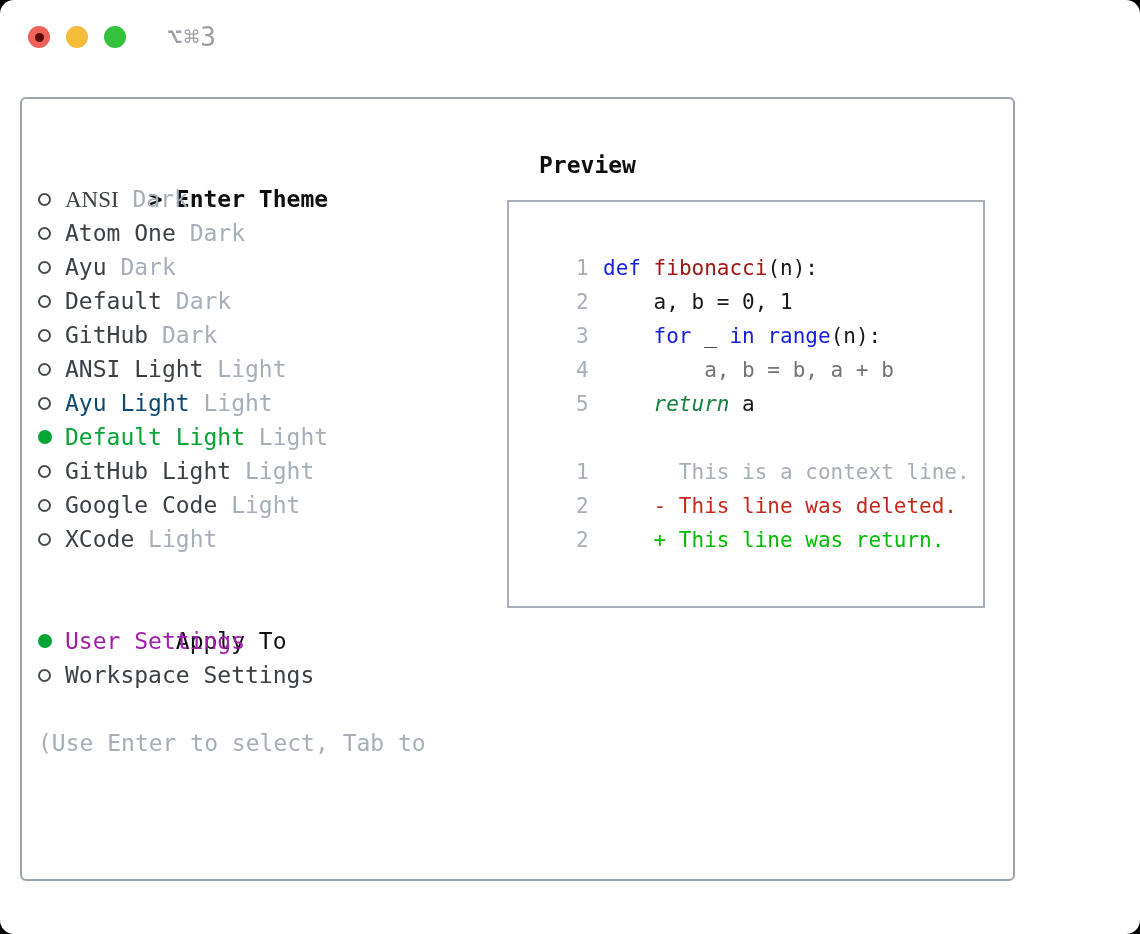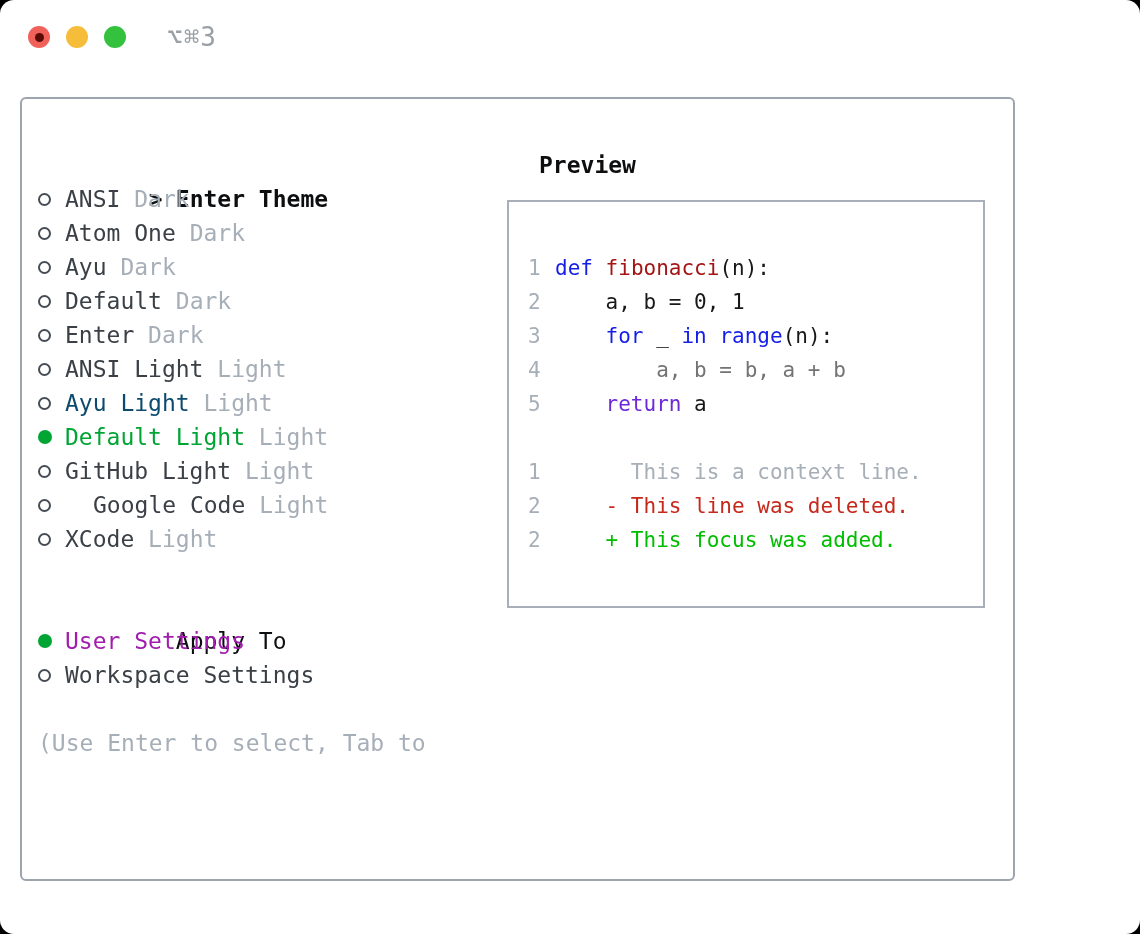--- a/index.html
+++ b/index.html
@@ -33,21 +33,21 @@
     border:2px solid #454c54;box-sizing:border-box;vertical-align:1px;}
   .radio.sel{border:none;width:14px;height:14px;}
   .spacer{height:34px;}
   .hint .line{color:var(--muted,#a6aeb8);}
   .preview-heading{position:absolute;left:488px;top:49px;font-weight:bold;color:var(--heading,#0d0e10);margin-left:29px;}
   .preview-box{
     position:absolute;left:485px;top:101px;width:478px;height:408px;
     border:2px solid var(--preview-border,#a9afb9);background:#fff;box-sizing:border-box;
     padding:49px 0 0 19px;
   }
-  .cline{height:34px;line-height:34px;white-space:pre;font-size:21px;}
+  .cline{height:34px;line-height:34px;white-space:pre;font-size:21px;margin-left:48px;}
   .gutter{display:inline-block;width:27px;}
 </style>
 </head>
 <body>
 
 <div class="window">
   <div class="titlebar">
     <span class="light" id="light-red" style="background: rgb(240, 97, 90);">
         <span class="dot" style="background: rgb(90, 11, 6);"></span>
       </span>
@@ -55,30 +55,30 @@
     <span class="light" id="light-green" style="background: rgb(52, 193, 62);"></span>
     <span class="win-title" id="win-title" style="color: rgb(154, 160, 166);">⌥⌘3</span>
   </div>
 
   <div class="panel">
     <div class="left-col">
       <div class="line">
         <span class="marker arrow">&gt;</span><span class="header-text">Enter Theme</span>
       </div>
       <div id="theme-list">
-          <div class="line"><span class="marker"><span class="radio"></span></span><span style="color: rgb(58, 64, 70);">ANSI</span><span style="color: rgb(166, 174, 184);"> Dark</span></div>
+          <div class="line"><span class="marker"><span class="radio"></span></span><span style="color: rgb(58, 64, 70); font-family: Liberation Serif, serif;">ANSI</span><span style="color: rgb(166, 174, 184);"> Dark</span></div>
           <div class="line"><span class="marker"><span class="radio"></span></span><span style="color: rgb(58, 64, 70);">Atom One</span><span style="color: rgb(166, 174, 184);"> Dark</span></div>
           <div class="line"><span class="marker"><span class="radio"></span></span><span style="color: rgb(58, 64, 70);">Ayu</span><span style="color: rgb(166, 174, 184);"> Dark</span></div>
           <div class="line"><span class="marker"><span class="radio"></span></span><span style="color: rgb(58, 64, 70);">Default</span><span style="color: rgb(166, 174, 184);"> Dark</span></div>
-          <div class="line"><span class="marker"><span class="radio"></span></span><span style="color: rgb(58, 64, 70);">Enter</span><span style="color: rgb(166, 174, 184);"> Dark</span></div>
+          <div class="line"><span class="marker"><span class="radio"></span></span><span style="color: rgb(58, 64, 70);">GitHub</span><span style="color: rgb(166, 174, 184);"> Dark</span></div>
           <div class="line"><span class="marker"><span class="radio"></span></span><span style="color: rgb(58, 64, 70);">ANSI Light</span><span style="color: rgb(166, 174, 184);"> Light</span></div>
           <div class="line"><span class="marker"><span class="radio"></span></span><span style="color: #0c4a6e;">Ayu Light</span><span style="color: rgb(166, 174, 184);"> Light</span></div>
           <div class="line"><span class="marker"><span class="radio sel" style="background: rgb(0, 165, 52);"></span></span><span style="color: rgb(0, 165, 52);">Default Light</span><span style="color: rgb(166, 174, 184);"> Light</span></div>
           <div class="line"><span class="marker"><span class="radio"></span></span><span style="color: rgb(58, 64, 70);">GitHub Light</span><span style="color: rgb(166, 174, 184);"> Light</span></div>
-          <div class="line"><span class="marker"><span class="radio"></span></span><span style="color: rgb(58, 64, 70); margin-left: 28px;">Google Code</span><span style="color: rgb(166, 174, 184);"> Light</span></div>
+          <div class="line"><span class="marker"><span class="radio"></span></span><span style="color: rgb(58, 64, 70);">Google Code</span><span style="color: rgb(166, 174, 184);"> Light</span></div>
           <div class="line"><span class="marker"><span class="radio"></span></span><span style="color: rgb(58, 64, 70);">XCode</span><span style="color: rgb(166, 174, 184);"> Light</span></div>
         </div>
       <div class="spacer"></div>
       <div class="line">
         <span class="marker"></span><span class="header-text" style="font-weight:normal">Apply To</span>
       </div>
       <div id="apply-list">
           <div class="line"><span class="marker"><span class="radio sel" style="background: rgb(0, 165, 52);"></span></span><span style="color: #a21caf;">User Settings</span></div>
           <div class="line"><span class="marker"><span class="radio"></span></span><span style="color: rgb(58, 64, 70);">Workspace Settings</span></div>
         </div>
@@ -88,21 +88,21 @@
       </div>
     </div>
 
     <div class="line preview-heading">Preview</div>
     <div class="preview-box">
       <div id="code-lines">
           <div class="cline"><span class="gutter" style="color: rgb(166, 174, 184);">1</span><span style="color: rgb(20, 30, 230);">def</span><span style="color: rgb(23, 24, 26);"> </span><span style="color: rgb(163, 21, 21);">fibonacci</span><span style="color: rgb(23, 24, 26);">(n):</span></div>
           <div class="cline"><span class="gutter" style="color: rgb(166, 174, 184);">2</span><span style="color: rgb(23, 24, 26);">    a, b = 0, 1</span></div>
           <div class="cline"><span class="gutter" style="color: rgb(166, 174, 184);">3</span><span style="color: rgb(23, 24, 26);">    </span><span style="color: rgb(20, 30, 230);">for</span><span style="color: rgb(23, 24, 26);"> _ </span><span style="color: rgb(20, 30, 230);">in</span><span style="color: rgb(23, 24, 26);"> </span><span style="color: rgb(20, 30, 230);">range</span><span style="color: rgb(23, 24, 26);">(n):</span></div>
           <div class="cline"><span class="gutter" style="color: rgb(166, 174, 184);">4</span><span style="color: #737373;">        a, b = b, a + b</span></div>
-          <div class="cline"><span class="gutter" style="color: rgb(166, 174, 184);">5</span><span style="color: rgb(23, 24, 26);">    </span><span style="color: #6d28d9;">return</span><span style="color: rgb(23, 24, 26);"> a</span></div>
+          <div class="cline"><span class="gutter" style="color: rgb(166, 174, 184);">5</span><span style="color: rgb(23, 24, 26);">    </span><span style="color: #15803d; font-style: italic;">return</span><span style="color: rgb(23, 24, 26);"> a</span></div>
           <div class="cline"><span class="gutter" style="color: rgb(166, 174, 184);"></span></div>
           <div class="cline"><span class="gutter" style="color: rgb(166, 174, 184);">1</span><span style="color: rgb(166, 174, 184);">      This is a context line.</span></div>
           <div class="cline"><span class="gutter" style="color: rgb(166, 174, 184);">2</span><span style="color: rgb(198, 40, 28);">    - This line was deleted.</span></div>
-          <div class="cline"><span class="gutter" style="color: rgb(166, 174, 184);">2</span><span style="color: rgb(0, 189, 0);">    + This focus was added.</span></div>
+          <div class="cline"><span class="gutter" style="color: rgb(166, 174, 184);">2</span><span style="color: rgb(0, 189, 0);">    + This line was return.</span></div>
         </div>
     </div>
   </div>
 </div>
 
 </body></html>

